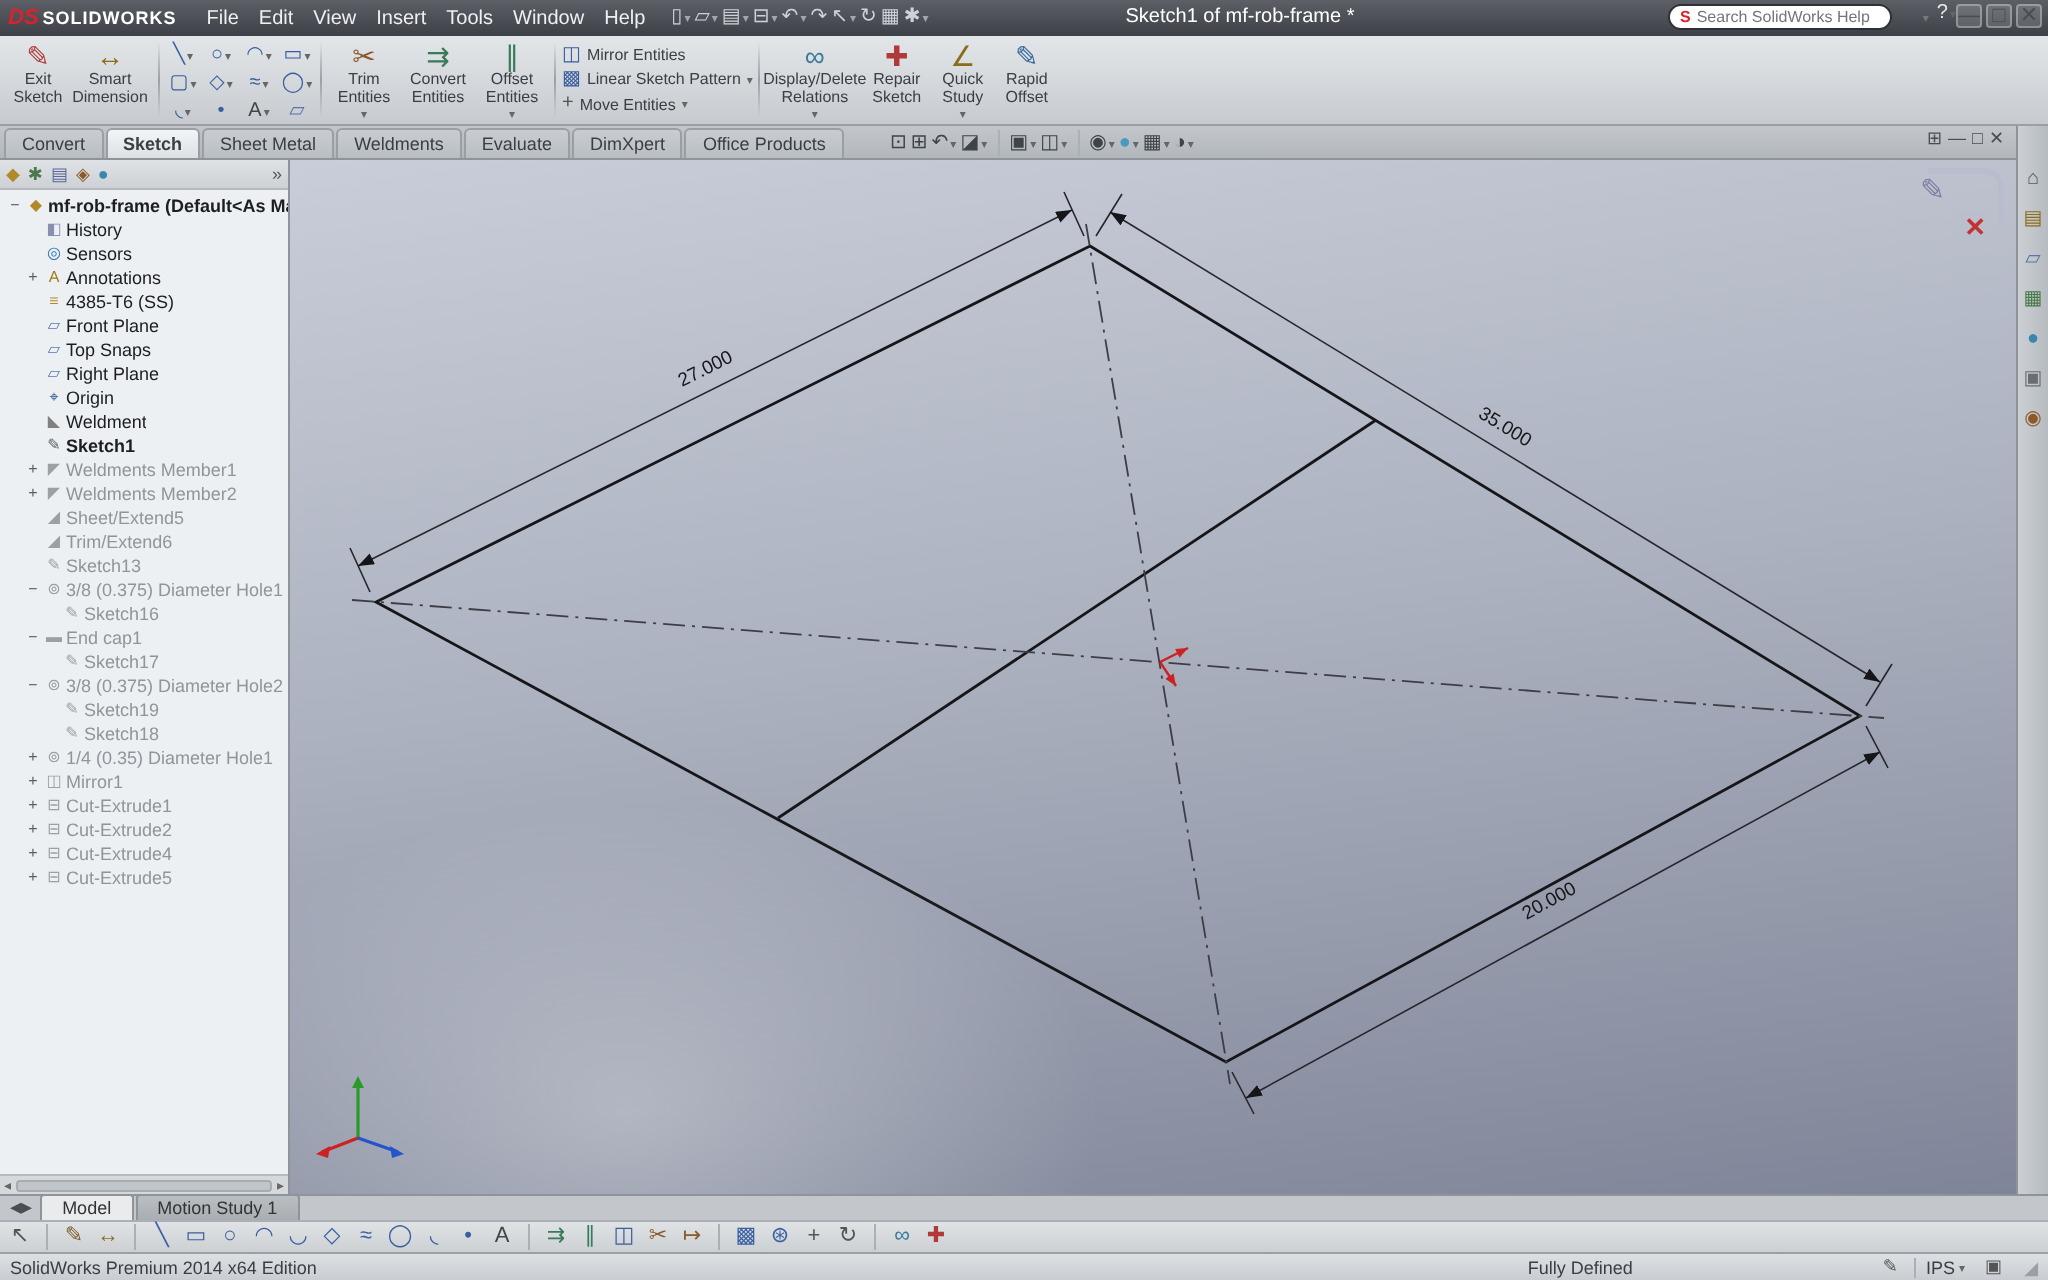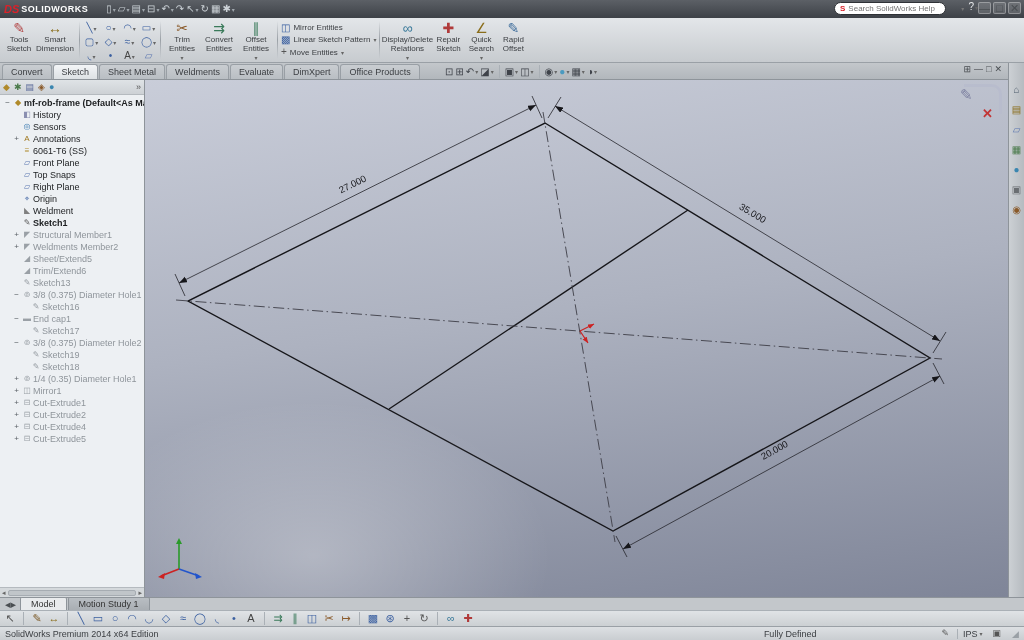--- a/index.html
+++ b/index.html
@@ -50,21 +50,21 @@
   .glyph{font-size:11px;line-height:1;color:#4a4e52}
   .caret{font-size:6px;color:#666}
   .isep{width:1px;align-self:stretch;background:#aab0b6;margin:1px 3px;flex:none}
 
   
   #tabstrip{position:absolute;left:0;top:63px;width:1024px;height:17px;
     background:linear-gradient(#c3c7cb,#b2b7bc);border-bottom:1px solid #8e949a;
     display:flex;align-items:flex-end;padding-left:2px;z-index:10}
   .ctab{font-size:9px;color:#3b3e42;padding:2px 8px;border:1px solid #999fa5;border-bottom:none;
     border-radius:3px 3px 0 0;background:linear-gradient(#c9cdd1,#b9bec3);margin-right:1px;white-space:nowrap}
-  .ctab.active{background:linear-gradient(#f3f5f7,#dde1e4);font-weight:normal}
+  .ctab.active{background:linear-gradient(#f3f5f7,#dde1e4);font-weight:bold}
   #headsup{position:absolute;left:445px;top:1px;height:15px;display:flex;align-items:center;gap:2px}
   #headsup .glyph{font-size:10px;color:#3f434a}
   #docbtns{position:absolute;right:22px;top:2px;display:flex;gap:3px}
   #docbtns .glyph{font-size:9px;color:#4a4e52}
 
   
   #leftpanel{position:absolute;left:0;top:80px;width:145px;height:517px;background:var(--panel-bg,#edf0f3);
     border-right:1px solid #8e949a;display:flex;flex-direction:column;z-index:5}
   #panelhdr{height:15px;background:linear-gradient(#dfe3e6,#cdd1d5);border-bottom:1px solid #b5babf;
     display:flex;align-items:center;padding:0 3px;gap:4px;flex:none}
@@ -120,20 +120,29 @@
   .sb-grip{width:12px;text-align:right;color:#9aa0a6;font-size:9px;margin-left:6px}
 </style>
 </head>
 <body>
 
 <div id="app">
 
   <div id="titlebar">
     <span class="logo-mark">DS</span>
     <span class="logo-text">SOLIDWORKS</span>
+    <div style="display:flex">
+        <span class="menu-item">File</span>
+        <span class="menu-item">Edit</span>
+        <span class="menu-item">View</span>
+        <span class="menu-item">Insert</span>
+        <span class="menu-item">Tools</span>
+        <span class="menu-item">Window</span>
+        <span class="menu-item">Help</span>
+      </div>
     <div id="quickbar">
         <span class="ibtn">
           <span class="glyph">▯</span>
           <span class="caret">▾</span>
         </span>
         <span class="ibtn">
           <span class="glyph">▱</span>
           <span class="caret">▾</span>
         </span>
         <span class="ibtn">
@@ -159,20 +168,21 @@
           <span class="glyph">↻</span>
         </span>
         <span class="ibtn">
           <span class="glyph">▦</span>
         </span>
         <span class="ibtn">
           <span class="glyph">✱</span>
           <span class="caret">▾</span>
         </span>
       </div>
+    <div id="tb-title">Sketch1 of mf-rob-frame *</div>
     <div id="searchbox">
       <span class="s-logo">S</span>
       <input placeholder="Search SolidWorks Help" style="">
       <span class="caret">▾</span>
     </div>
     <div id="helpbtns">
         <span class="ibtn">
           <span class="glyph">?</span>
           <span class="caret">▾</span>
         </span>
@@ -187,21 +197,21 @@
         <span class="ibtn">
           <span class="glyph">✕</span>
         </span>
       </div>
   </div>
 
   <div id="ribbon">
     <div class="rgroup">
         <span class="rbig" style="width: 30px;">
           <span class="rbig-icon" style="color: rgb(176, 64, 64);">✎</span>
-          <span class="rbig-label">Tools Sketch</span>
+          <span class="rbig-label">Exit Sketch</span>
         </span>
         <span class="rbig" style="width: 42px;">
           <span class="rbig-icon" style="color: rgb(138, 109, 26);">↔</span>
           <span class="rbig-label">Smart Dimension</span>
         </span>
       </div>
     <div class="vsep"></div>
     <div class="egrid">
         <span class="ibtn">
           <span class="glyph" style="color: rgb(58, 95, 160);">╲</span>
@@ -290,21 +300,21 @@
           <span class="rbig-icon" style="color: rgb(58, 122, 154);">∞</span>
           <span class="rbig-label">Display/Delete Relations</span>
           <span class="caret">▾</span>
         </span>
         <span class="rbig" style="width: 34px;">
           <span class="rbig-icon" style="color: rgb(176, 58, 58);">✚</span>
           <span class="rbig-label">Repair Sketch</span>
         </span>
         <span class="rbig" style="width: 32px;">
           <span class="rbig-icon" style="color: rgb(138, 109, 26);">∠</span>
-          <span class="rbig-label">Quick Search</span>
+          <span class="rbig-label">Quick Study</span>
           <span class="caret">▾</span>
         </span>
         <span class="rbig" style="width: 32px;">
           <span class="rbig-icon" style="color: rgb(58, 106, 154);">✎</span>
           <span class="rbig-label">Rapid Offset</span>
         </span>
       </div>
   </div>
 
   <div id="tabstrip">
@@ -482,21 +492,21 @@
           <span class="tlabel">Sensors</span>
         </div>
         <div class="trow" style="padding-left: 12px;">
           <span class="texp">+</span>
           <span class="ticon" style="color: rgb(160, 120, 32);">A</span>
           <span class="tlabel">Annotations</span>
         </div>
         <div class="trow" style="padding-left: 12px;">
           <span class="texp"></span>
           <span class="ticon" style="color: rgb(176, 138, 42);">≡</span>
-          <span class="tlabel">6061-T6 (SS)</span>
+          <span class="tlabel">4385-T6 (SS)</span>
         </div>
         <div class="trow" style="padding-left: 12px;">
           <span class="texp"></span>
           <span class="ticon" style="color: rgb(90, 118, 176);">▱</span>
           <span class="tlabel">Front Plane</span>
         </div>
         <div class="trow" style="padding-left: 12px;">
           <span class="texp"></span>
           <span class="ticon" style="color: rgb(90, 118, 176);">▱</span>
           <span class="tlabel">Top Snaps</span>
@@ -517,21 +527,21 @@
           <span class="tlabel">Weldment</span>
         </div>
         <div class="trow bold" style="padding-left: 12px;">
           <span class="texp"></span>
           <span class="ticon" style="color: rgb(96, 96, 96);">✎</span>
           <span class="tlabel">Sketch1</span>
         </div>
         <div class="trow gray" style="padding-left: 12px;">
           <span class="texp">+</span>
           <span class="ticon" style="color: rgb(154, 160, 166);">◤</span>
-          <span class="tlabel">Structural Member1</span>
+          <span class="tlabel">Weldments Member1</span>
         </div>
         <div class="trow gray" style="padding-left: 12px;">
           <span class="texp">+</span>
           <span class="ticon" style="color: rgb(154, 160, 166);">◤</span>
           <span class="tlabel">Weldments Member2</span>
         </div>
         <div class="trow gray" style="padding-left: 12px;">
           <span class="texp"></span>
           <span class="ticon" style="color: rgb(154, 160, 166);">◢</span>
           <span class="tlabel">Sheet/Extend5</span>

